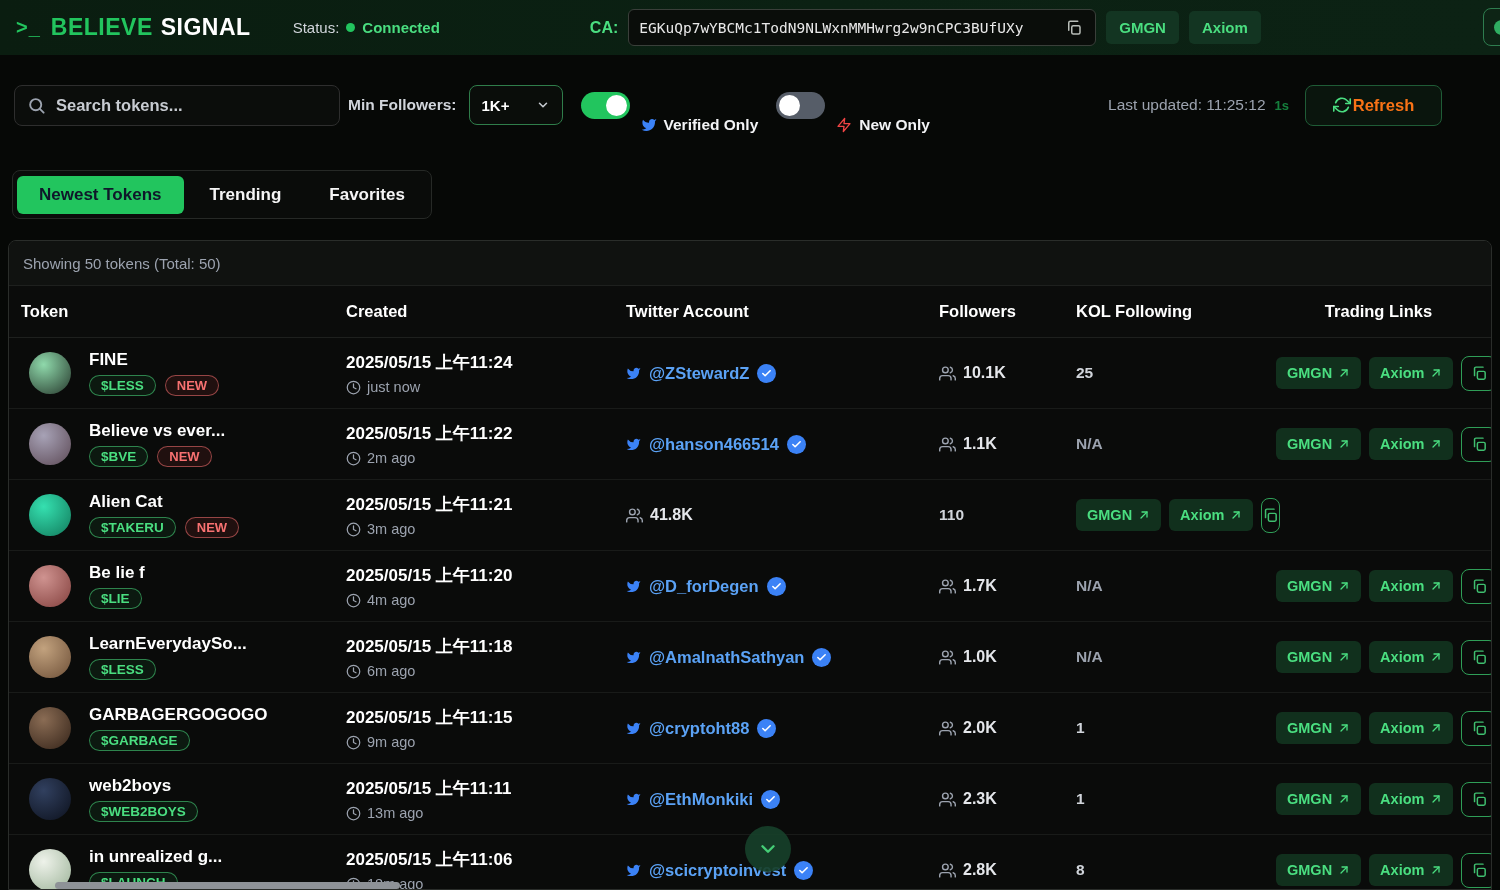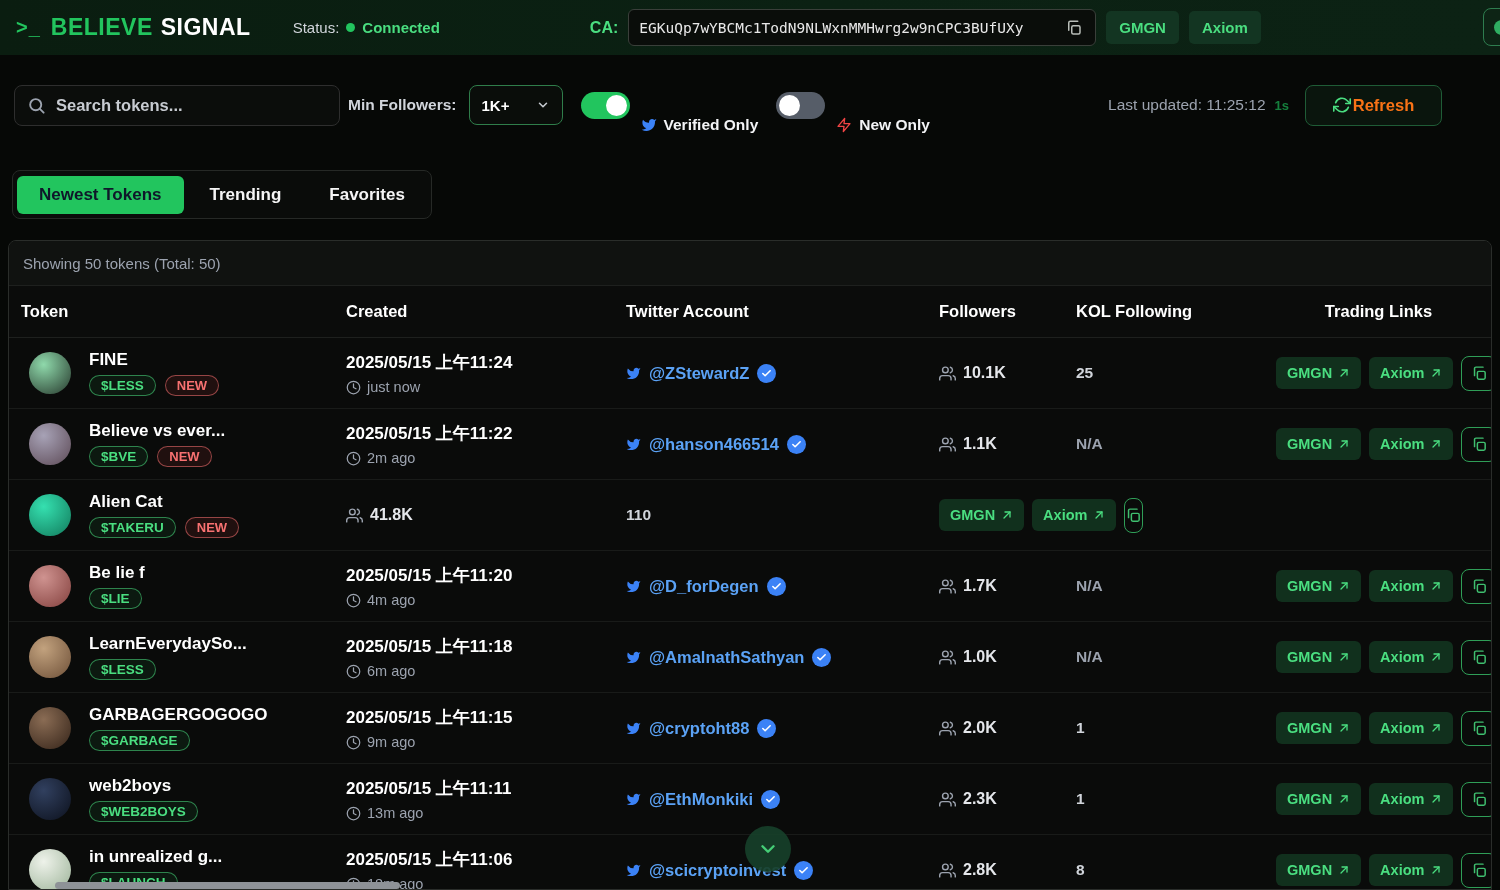--- a/index.html
+++ b/index.html
@@ -395,20 +395,30 @@
     <div class="cell-token">
       <div class="avatar" style="background: radial-gradient(circle at 35% 30%, rgb(53, 224, 176), rgb(17, 122, 91));"></div>
       <div>
         <div class="tok-name">Alien Cat</div>
         <div class="badge-row">
           <span class="ticker-badge">$TAKERU</span>
           <span class="new-badge">NEW</span>
         </div>
       </div>
     </div>
+    <div class="cell-created">
+      <div class="date">2025/05/15 上午11:21</div>
+      <div class="ago">
+        <svg width="15" height="15" viewBox="0 0 24 24" fill="none" stroke="#9ca3af" stroke-width="2" stroke-linecap="round" stroke-linejoin="round">
+              <circle cx="12" cy="12" r="10"></circle>
+              <polyline points="12 6 12 12 16 14"></polyline>
+            </svg>
+        <span>3m ago</span>
+      </div>
+    </div>
     <div class="cell-followers">
       <svg width="17" height="17" viewBox="0 0 24 24" fill="none" stroke="#9ca3af" stroke-width="2" stroke-linecap="round" stroke-linejoin="round">
             <path d="M17 21v-2a4 4 0 0 0-4-4H5a4 4 0 0 0-4 4v2"></path>
             <circle cx="9" cy="7" r="4"></circle>
             <path d="M23 21v-2a4 4 0 0 0-3-3.87"></path>
             <path d="M16 3.13a4 4 0 0 1 0 7.75"></path>
           </svg>
       <span>41.8K</span>
     </div>
     <div class="cell-kol">110</div>

